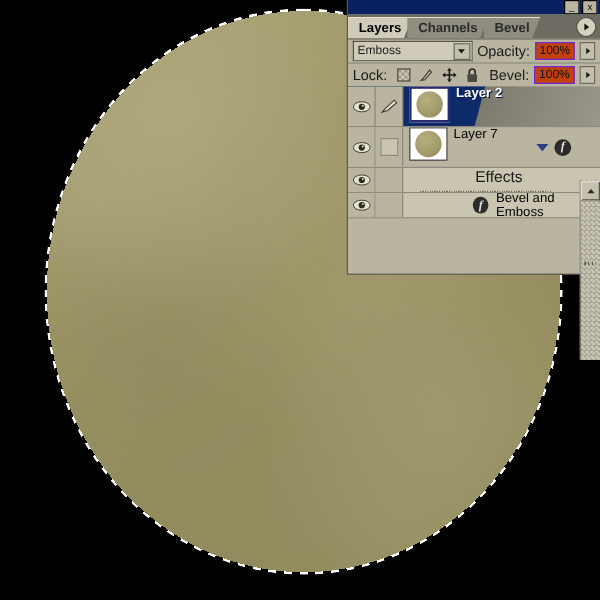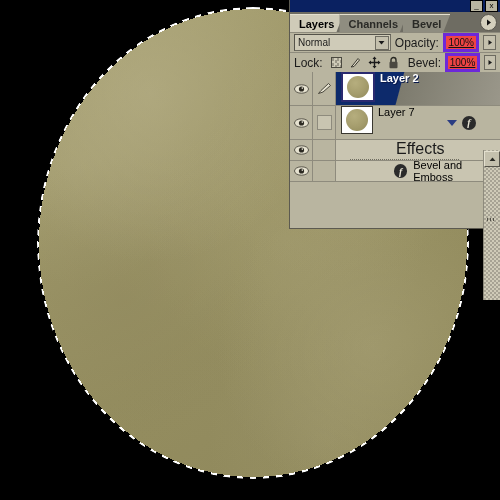--- a/index.html
+++ b/index.html
@@ -89,22 +89,22 @@
     border:1px solid #6d6b60;border-top-color:#55534a;border-left-color:#55534a;
     display:flex;align-items:center;justify-content:space-between;
     font-size:10px;padding:0 1px 0 3px;color:#1b1b1b;
   }
   .mini-arrow{
     width:12px;height:12px;background:#c4c0ad;border:1px solid #6d6b60;
     display:flex;align-items:center;justify-content:center;
   }
   .lbl{font-size:12px;color:#1b1b1b;}
   .numfield{
-    width:32px;height:13px;background:#ef4444;border:3px solid #6d28d9;
-    font-size:10px;color:#111;display:flex;align-items:center;justify-content:center;text-decoration:underline;
+    width:32px;height:13px;background:#c2410c;border:1px solid #6d28d9;
+    font-size:10px;color:#111;display:flex;align-items:center;justify-content:center;
   }
   .spin{
     width:11px;height:13px;background:#c4c0ad;border:1px solid #6d6b60;
     display:flex;align-items:center;justify-content:center;
   }
   .sep{border-top:1px solid #8e8b7d;}
 
   
   .lockicons{display:flex;align-items:center;gap:6px;margin-left:3px;}
   .lockicon{width:13px;height:13px;display:flex;align-items:center;justify-content:center;}
@@ -151,21 +151,21 @@
   .right-icons{display:flex;align-items:center;gap:5px;padding-right:24px;}
   .tri{
     width:0;height:0;border-left:5px solid transparent;border-right:5px solid transparent;
     border-top:6px solid #2b3d83;
   }
   .fx{
     width:14px;height:14px;border-radius:50%;background:#2b2b2b;color:#e8e4d4;
     font-size:10px;font-style:italic;font-family:"Liberation Serif",serif;font-weight:bold;
     display:flex;align-items:center;justify-content:center;
   }
-  .effects-indent{padding-left:60px;font-size:16px;color:#1b1b1b;}
+  .effects-indent{padding-left:60px;font-size:13px;color:#1b1b1b;}
   .dotline{
     position:absolute;left:60px;right:40px;bottom:0;height:1px;
     background:repeating-linear-gradient(to right,#6f6d60 0 1px,transparent 1px 2px);
   }
   .fx-sub{display:flex;align-items:center;gap:6px;padding-left:58px;}
   .lock-badge{
     width:11px;height:13px;position:absolute;right:26px;top:10px;
   }
 
   
@@ -209,21 +209,21 @@
       <div class="tab inactive">Bevel</div>
       <div class="tab-arrow">
         <svg width="9" height="9" viewBox="0 0 9 9">
             <polygon points="3,1.5 7,4.5 3,7.5" fill="#111"></polygon>
           </svg>
       </div>
     </div>
 
     <div class="row">
       <div class="mode-select">
-        <span>Normal</span>
+        <span>Emboss</span>
         <span class="mini-arrow">
           <svg width="7" height="5" viewBox="0 0 7 5">
               <polygon points="0.5,1 6.5,1 3.5,4.5" fill="#1b1b1b"></polygon>
             </svg>
         </span>
       </div>
       <span class="lbl">Opacity:</span>
       <span class="numfield">100%</span>
       <span class="spin">
         <svg width="6" height="7" viewBox="0 0 6 7">

